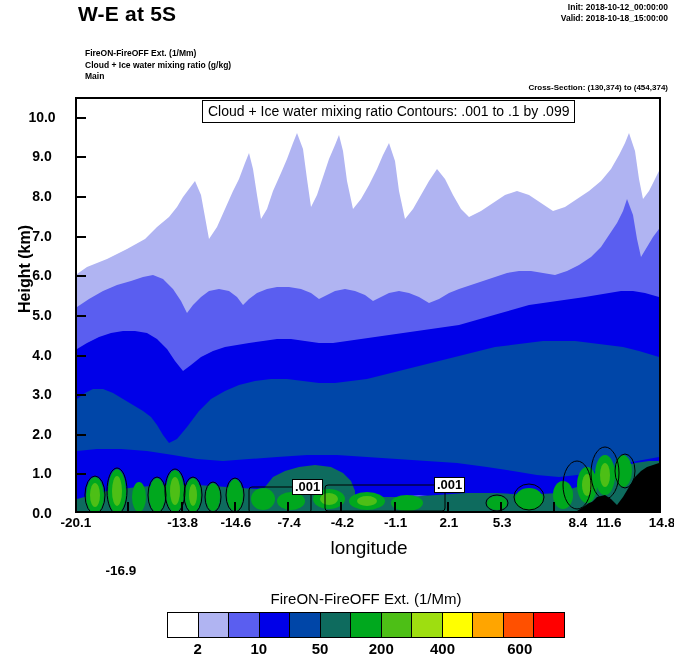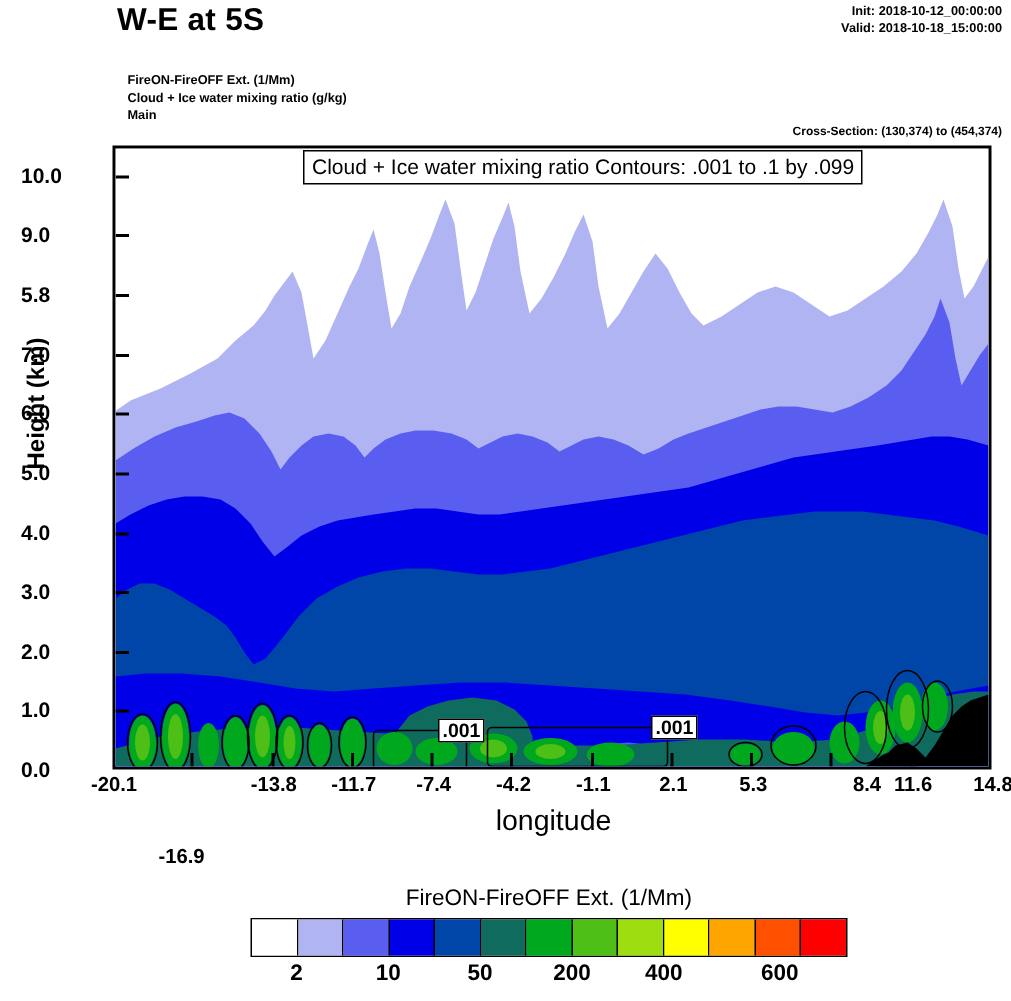--- a/index.html
+++ b/index.html
@@ -16,21 +16,21 @@
   #valid-line{right:6px;top:13px;font-size:8.5px;font-weight:bold;text-align:right;line-height:11px;}
   #meta-block{left:85px;top:48px;font-size:8.5px;font-weight:bold;line-height:11.5px;}
   #xsec{right:6px;top:83px;font-size:8px;font-weight:bold;text-align:right;}
 
   
   #plot-frame{left:75px;top:97px;width:586px;height:416px;border:2px solid #000;box-sizing:border-box;background:#fff;overflow:hidden;}
   #plot-canvas{position:absolute;left:0;top:0;width:582px;height:412px;}
   #contour-title-box{left:202px;top:100px;border:1.5px solid #000;background:#fff;padding:2px 5px 3px 5px;font-size:14px;z-index:6;}
 
   
-  .ytick{position:absolute;right:0;font-size:14px;font-weight:bold;text-align:left;width:56px;transform:translateY(-50%);}
+  .ytick{position:absolute;right:0;font-size:14px;font-weight:bold;text-align:center;width:56px;transform:translateY(-50%);}
   #ylabels{left:8px;top:97px;width:62px;height:416px;}
   #ytitle{left:-35px;top:260px;width:120px;text-align:center;font-size:16px;font-weight:bold;transform:rotate(-90deg);}
   #xlabels{left:76px;top:515px;width:586px;height:20px;}
   .xtick{position:absolute;font-size:13.5px;font-weight:bold;transform:translateX(-50%);white-space:nowrap;}
   #xtitle{left:76px;top:537px;width:586px;text-align:center;font-size:19px;}
 
   
   #cbar-title{left:167px;top:590px;width:398px;text-align:center;font-size:15px;}
   #cbar{left:167px;top:612px;width:398px;height:26px;border:1.5px solid #000;box-sizing:border-box;display:flex;}
   #cbar div{flex:1 1 0;height:100%;border-right:1px solid #000;box-sizing:border-box;}
@@ -187,31 +187,31 @@
 
 <div class="abs" id="ylabels">
     <div class="ytick" style="top: 416px;">0.0</div>
     <div class="ytick" style="top: 376.381px;">1.0</div>
     <div class="ytick" style="top: 336.762px;">2.0</div>
     <div class="ytick" style="top: 297.143px;">3.0</div>
     <div class="ytick" style="top: 257.524px;">4.0</div>
     <div class="ytick" style="top: 217.905px;">5.0</div>
     <div class="ytick" style="top: 178.286px;">6.0</div>
     <div class="ytick" style="top: 138.667px;">7.0</div>
-    <div class="ytick" style="top: 99.0476px;">5.8</div>
+    <div class="ytick" style="top: 99.0476px;">8.0</div>
     <div class="ytick" style="top: 59.4286px;">9.0</div>
     <div class="ytick" style="top: 19.8095px;">10.0</div>
   </div>
 <div class="abs" id="ytitle">Height (km)</div>
 
 <div class="abs" id="xlabels">
     <div class="xtick" style="left: 0px;">-20.1</div>
     <div class="xtick" style="left: 45px; margin-top: 48px;">-16.9</div>
     <div class="xtick" style="left: 106.545px;">-13.8</div>
-    <div class="xtick" style="left: 159.818px;">-11.7</div>
+    <div class="xtick" style="left: 159.818px;">-14.6</div>
     <div class="xtick" style="left: 213.091px;">-7.4</div>
     <div class="xtick" style="left: 266.364px;">-4.2</div>
     <div class="xtick" style="left: 319.636px;">-1.1</div>
     <div class="xtick" style="left: 372.909px;">2.1</div>
     <div class="xtick" style="left: 426.182px;">5.3</div>
     <div class="xtick" style="left: 502px;">8.4</div>
     <div class="xtick" style="left: 532.727px;">11.6</div>
     <div class="xtick" style="left: 586px;">14.8</div>
   </div>
 <div class="abs" id="xtitle">longitude</div>

